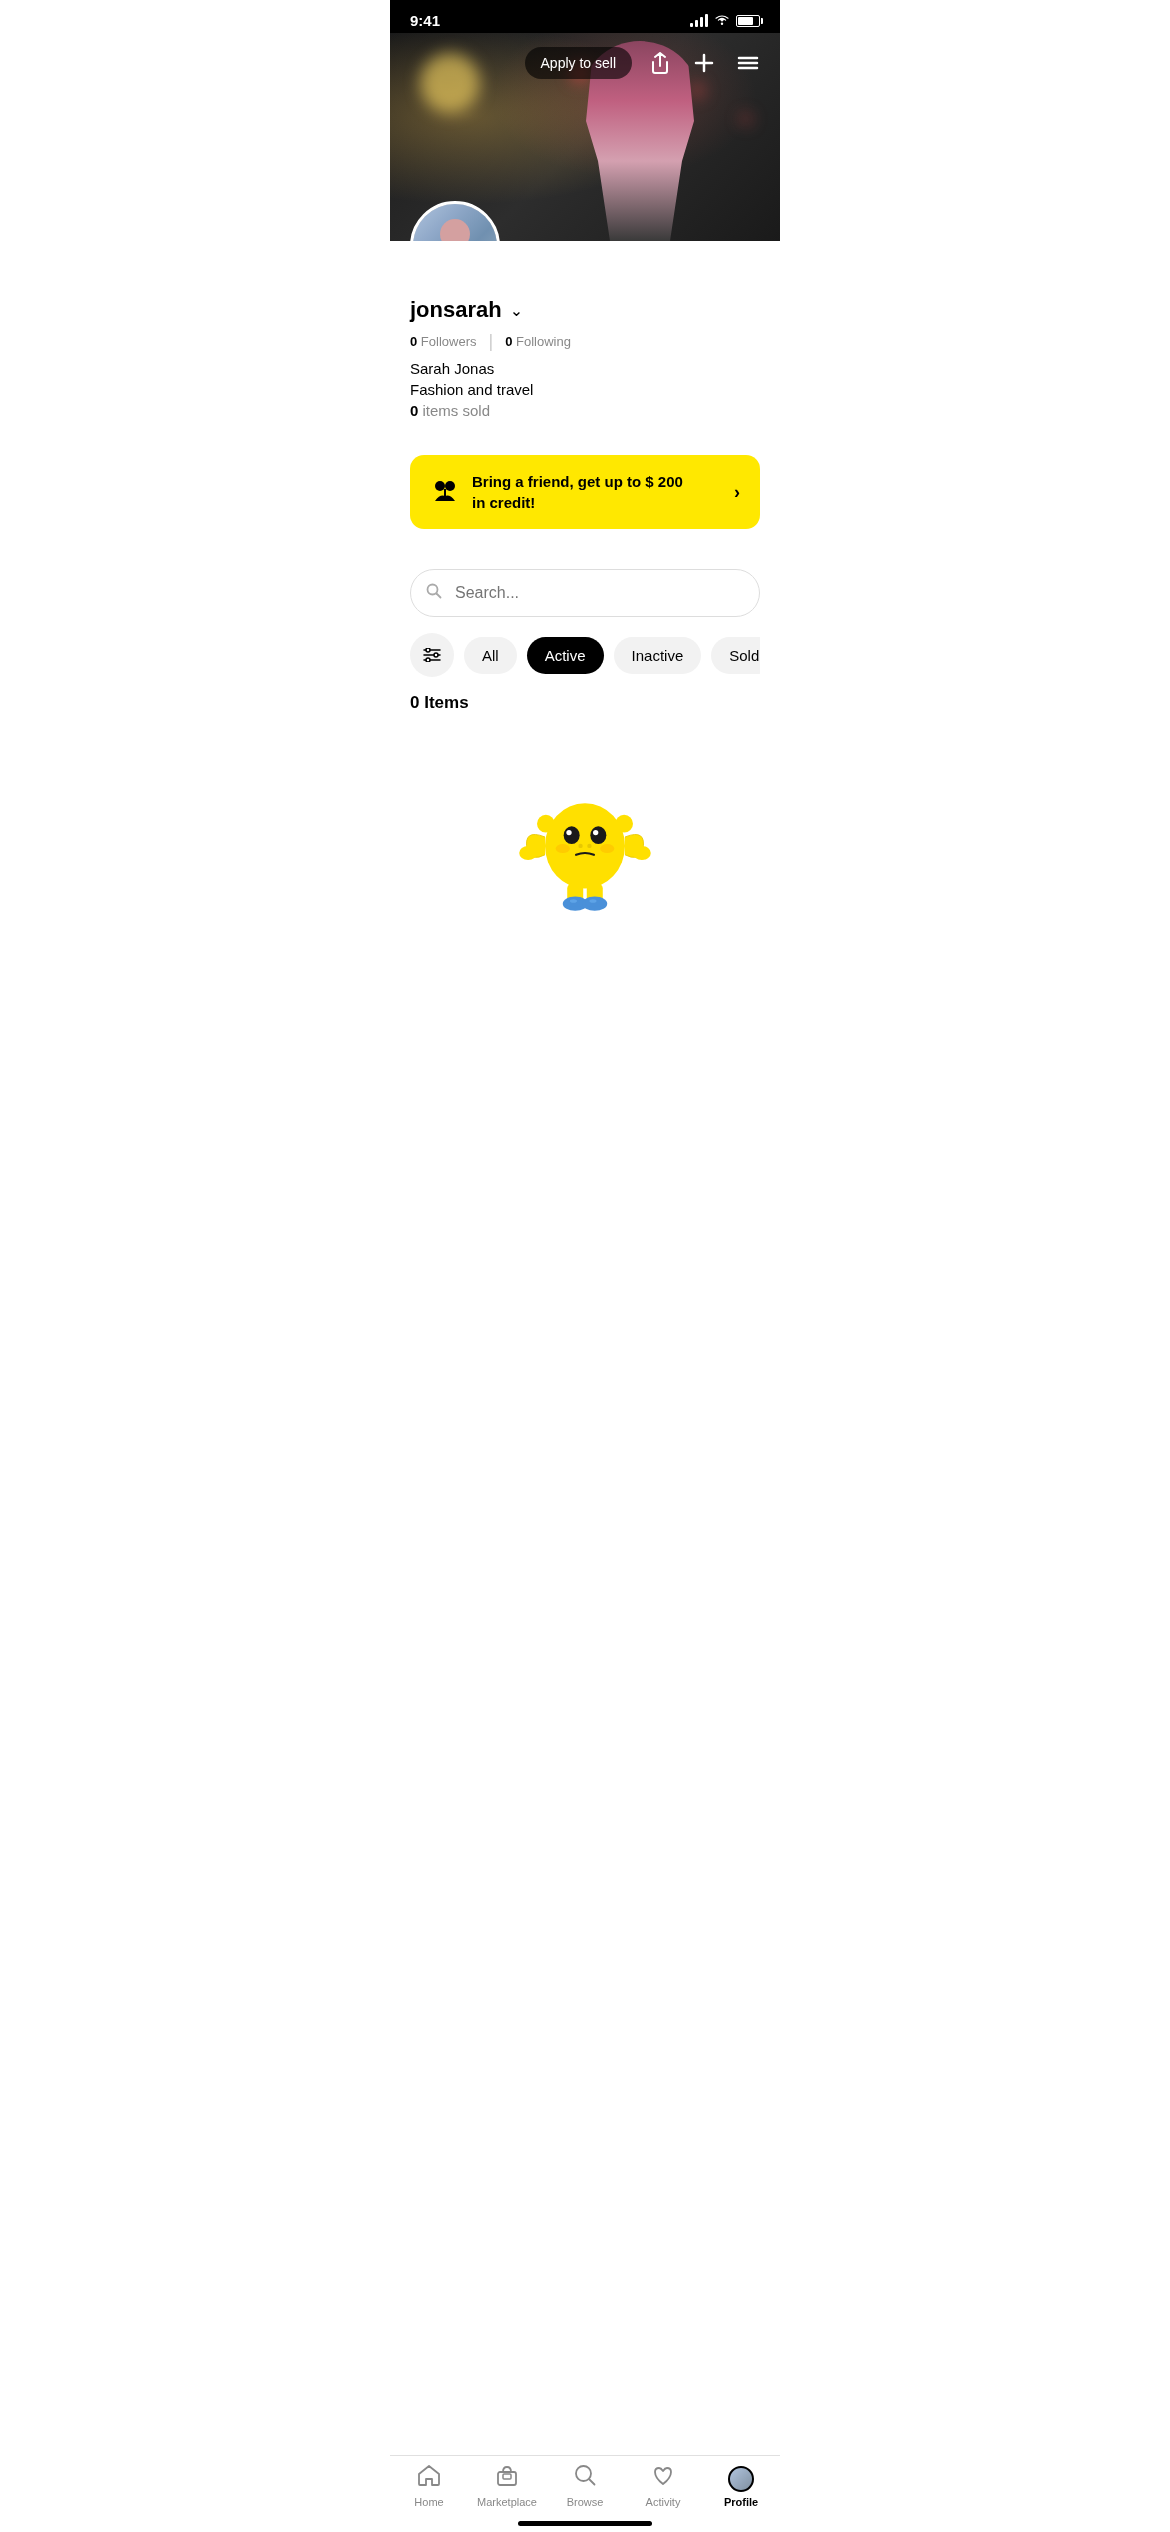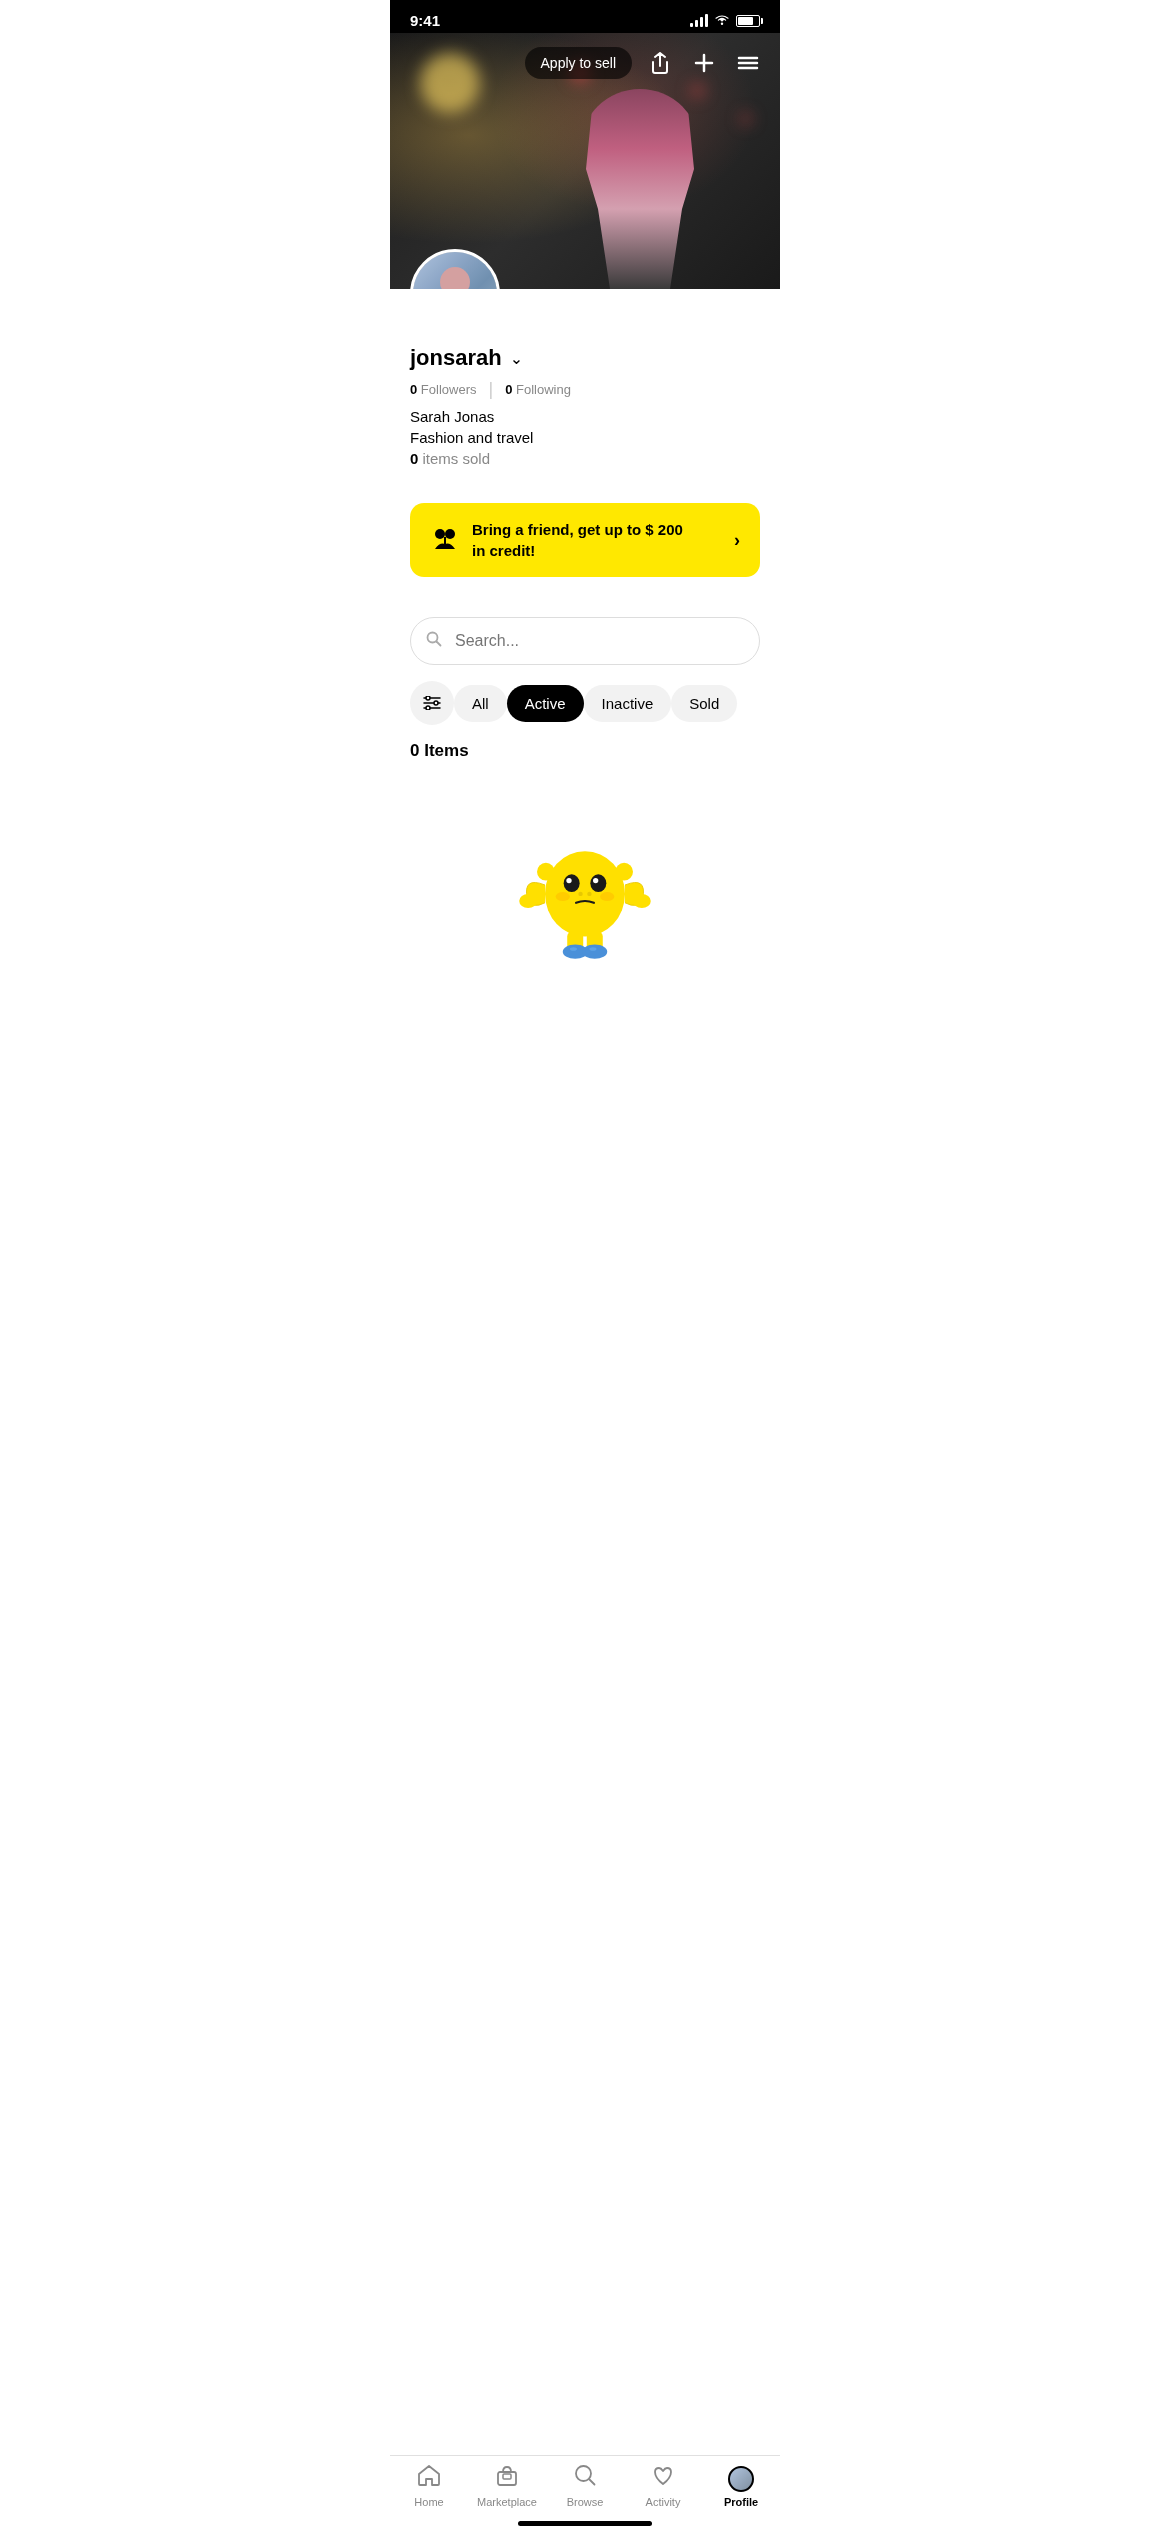--- a/index.html
+++ b/index.html
@@ -58,21 +58,21 @@
     .battery-fill {
       background: #fff;
       height: 100%;
       width: 75%;
       border-radius: 1px;
     }
 
     
     .hero {
       position: relative;
-      height: 256px;
+      height: 208px;
       background: #1a1a1a;
       overflow: hidden;
     }
     .hero-bg {
       width: 100%;
       height: 100%;
       background: radial-gradient(ellipse at 20% 40%, rgba(255,200,80,0.3) 0%, transparent 50%),
                   radial-gradient(ellipse at 60% 30%, rgba(255,100,80,0.2) 0%, transparent 40%),
                   linear-gradient(135deg, #1a1a1a 0%, #2d2d2d 50%, #1a1a1a 100%);
       display: flex;
@@ -350,20 +350,21 @@
       border-radius: 25px;
       font-size: 16px;
       color: #aaa;
       outline: none;
       background: #fff;
     }
 
     
     .filter-row {
       display: flex;
+      gap: 10px;
       align-items: center;
       margin-bottom: 16px;
       flex-wrap: nowrap;
       overflow-x: auto;
     }
     .filter-btn {
       padding: 10px 18px;
       border-radius: 22px;
       border: none;
       font-size: 15px;

